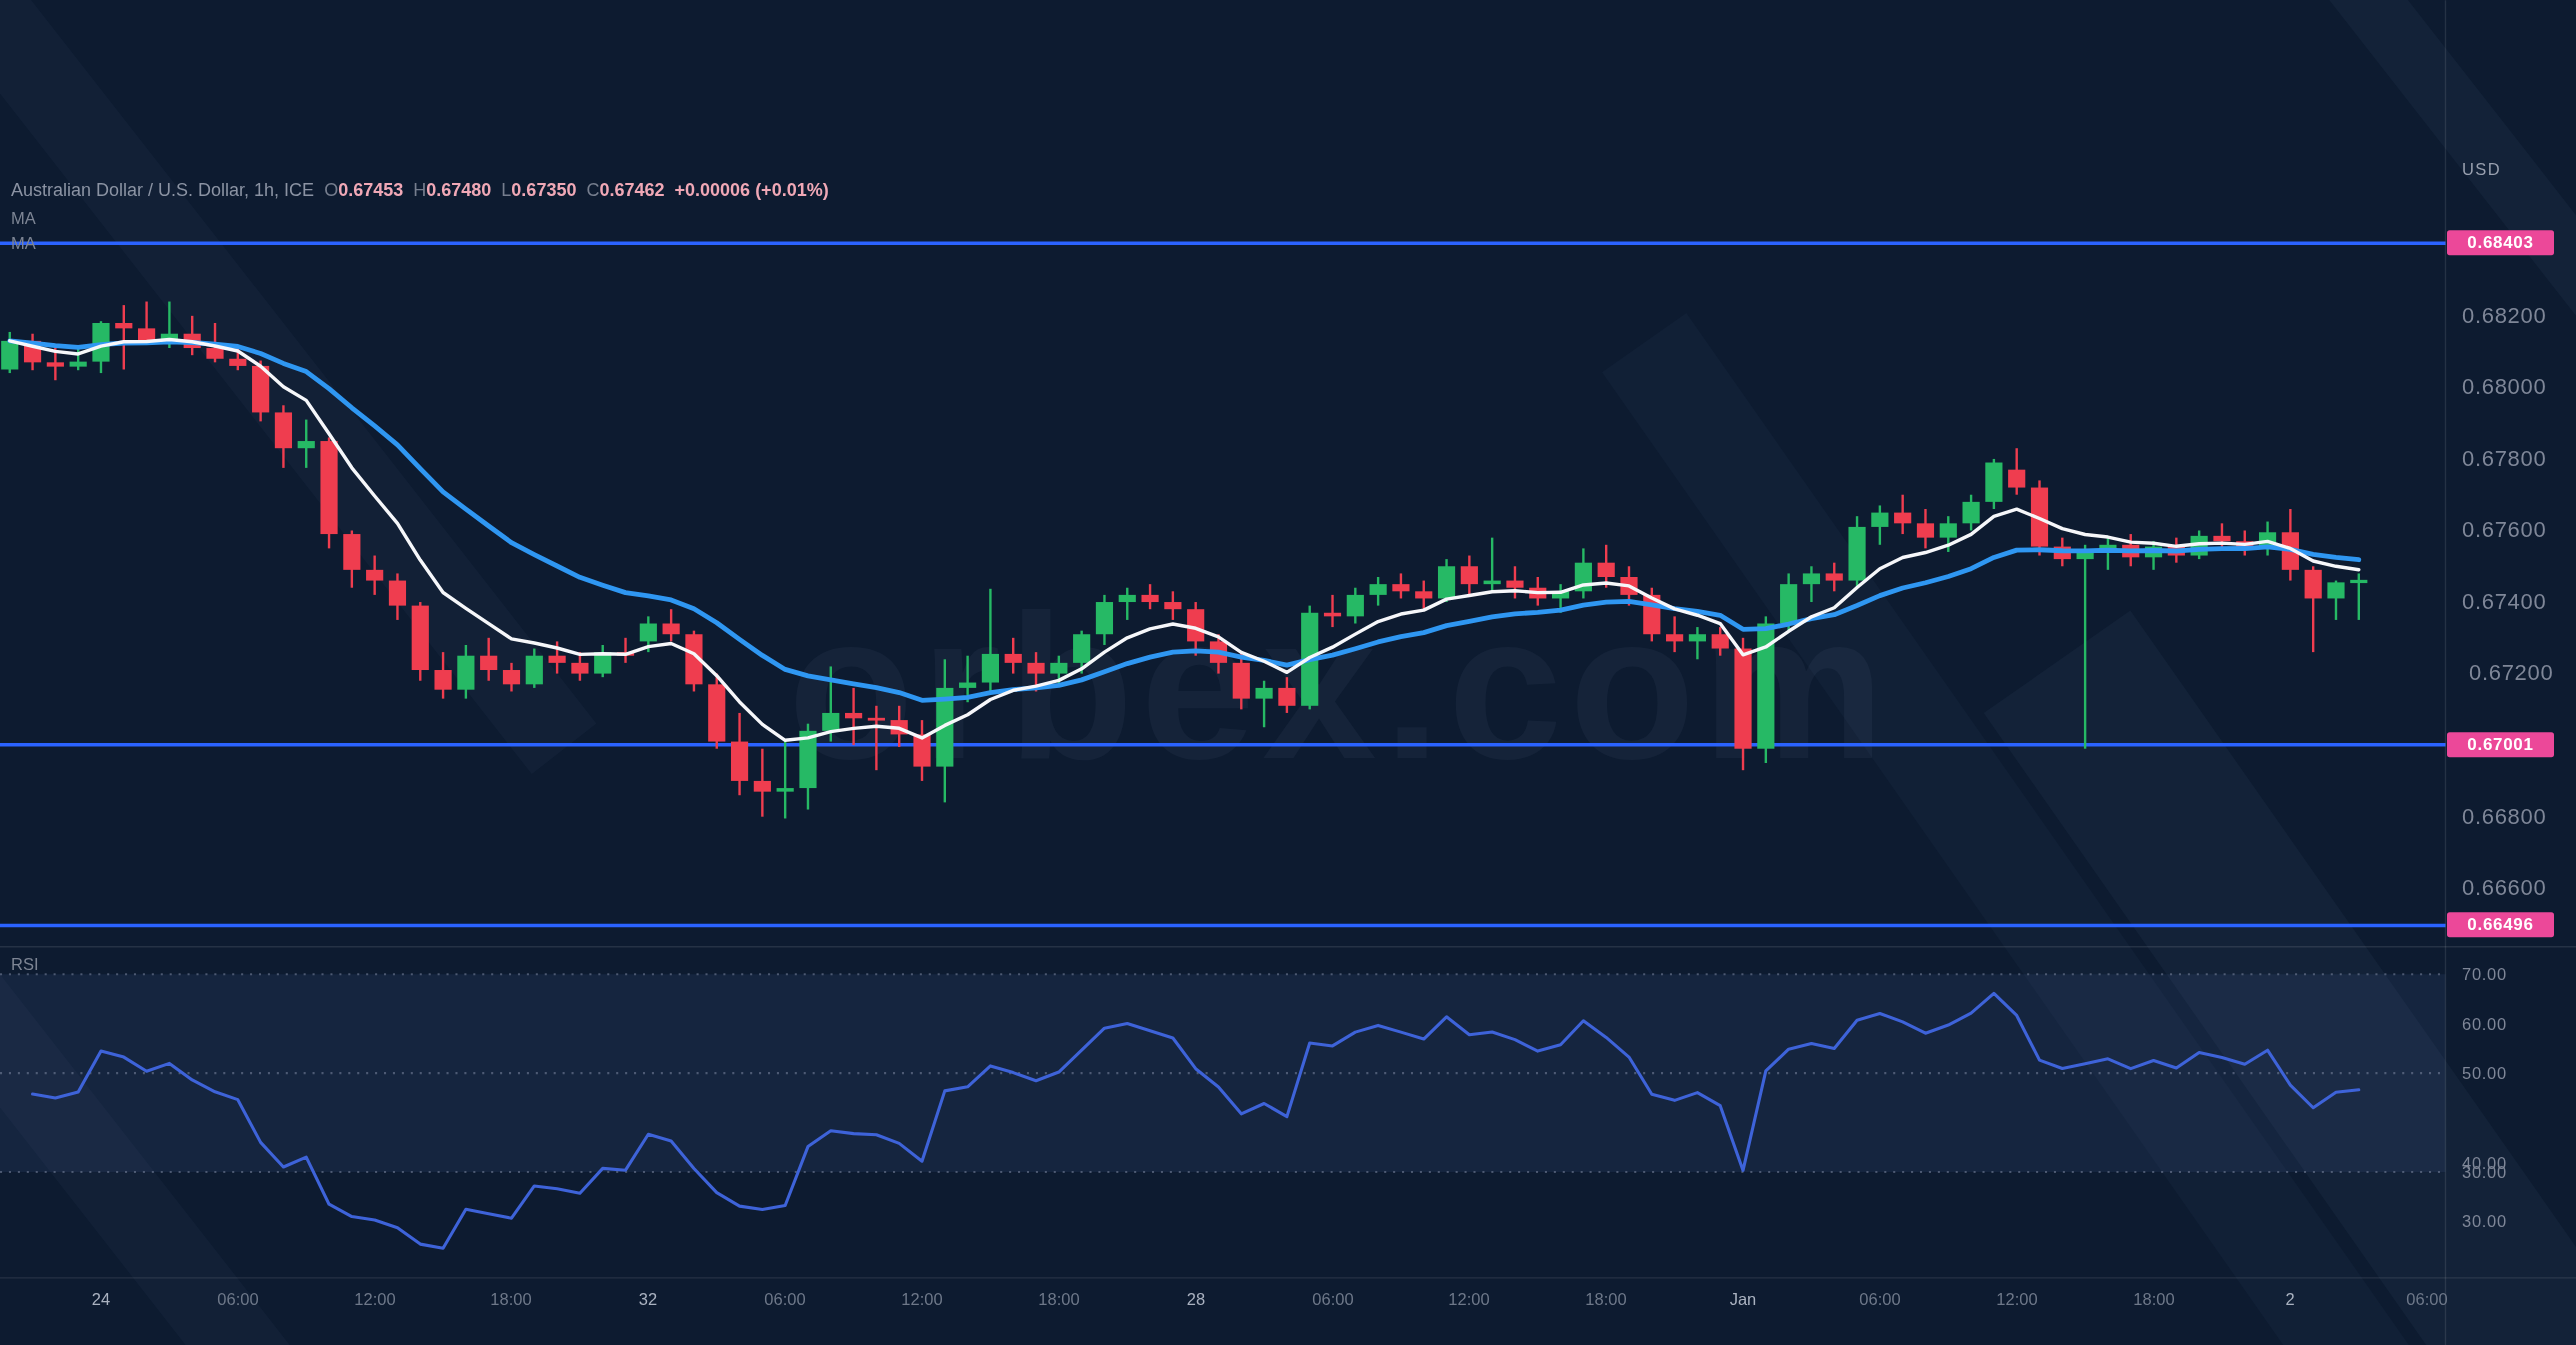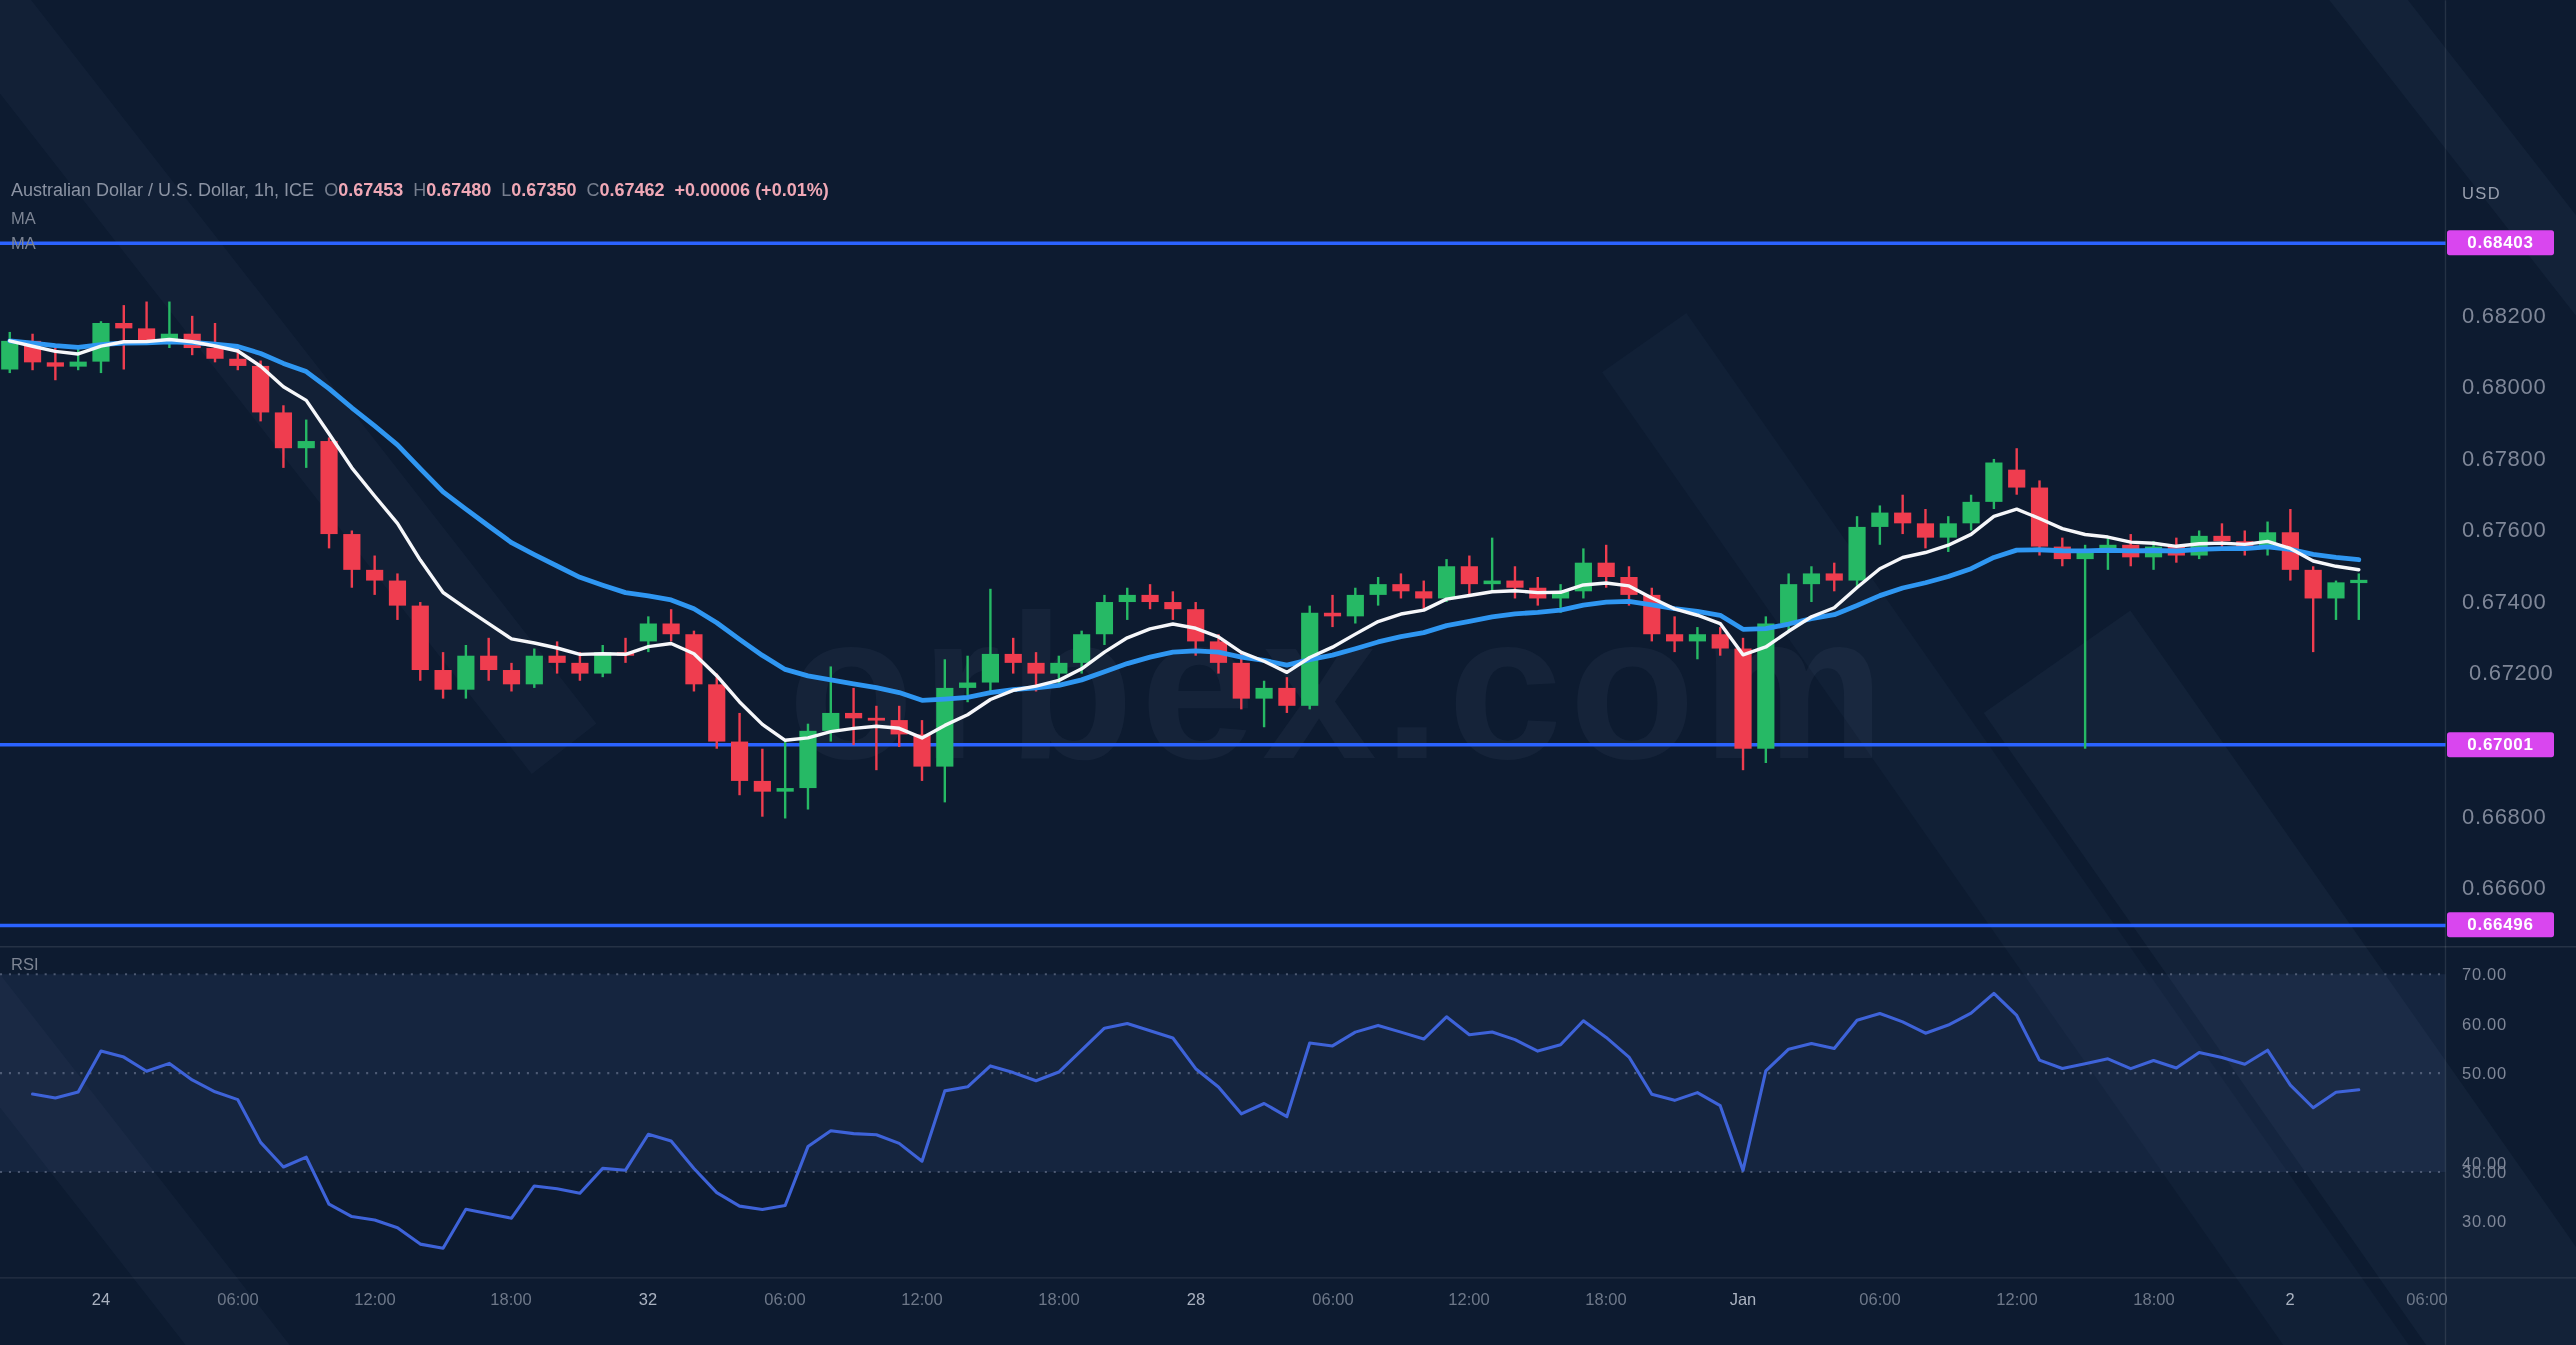--- a/index.html
+++ b/index.html
@@ -6,22 +6,22 @@
     font-family:"Liberation Sans","DejaVu Sans",sans-serif;}
   #stage{position:absolute;inset:0;width:2576px;height:1346px;background:#0d1b30;overflow:hidden;}
   .chev{position:absolute;background:rgba(140,170,220,0.045);pointer-events:none;}
   #watermark{position:absolute;left:1340px;top:687px;transform:translate(-50%,-50%);
     font-size:206px;font-weight:bold;letter-spacing:6.9px;color:rgba(160,182,218,0.055);
     white-space:nowrap;z-index:2;}
   #chart-svg{position:absolute;left:0;top:0;z-index:3;}
   #labels{position:absolute;inset:0;z-index:5;}
   .ptick{position:absolute;left:2462px;transform:translateY(-50%);font-size:22px;
     color:#7f8798;letter-spacing:0.7px;}
-  .usd{position:absolute;left:2462px;top:184px;font-size:16.5px;color:#99a0af;letter-spacing:1.4px;}
-  .badge{position:absolute;left:2447px;width:107px;height:25.4px;background:#d946ef;border-radius:2.7px;
+  .usd{position:absolute;left:2462px;top:160px;font-size:16.5px;color:#99a0af;letter-spacing:1.4px;}
+  .badge{position:absolute;left:2447px;width:107px;height:25.4px;background:#ec4899;border-radius:2.7px;
     transform:translateY(-50%);color:#fff;font-size:17px;font-weight:bold;line-height:25.4px;
     text-align:center;letter-spacing:0.7px;}
   .ttick{position:absolute;top:1290px;transform:translateX(-50%);font-size:16.5px;color:#6f7避889;}
   .ttick.minor{color:#6e7889;}
   .ttick.major{color:#aab2c0;}
   .rtick{position:absolute;left:2462px;transform:translateY(-50%);font-size:16.5px;color:#7f8798;letter-spacing:0.7px;}
   #header{position:absolute;left:11px;top:180px;font-size:18px;color:#8b93a3;z-index:6;white-space:nowrap;}
   #header .lab{color:#767e8e;}
   #header .val{color:#f0a8b6;font-weight:bold;}
   #header .chg{color:#f0a8b6;font-weight:bold;}

